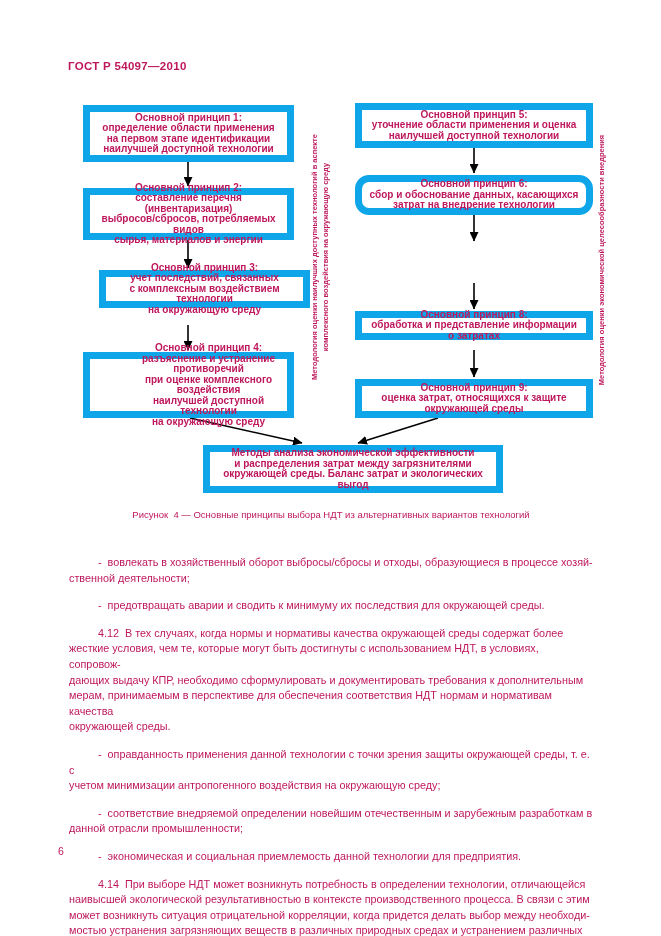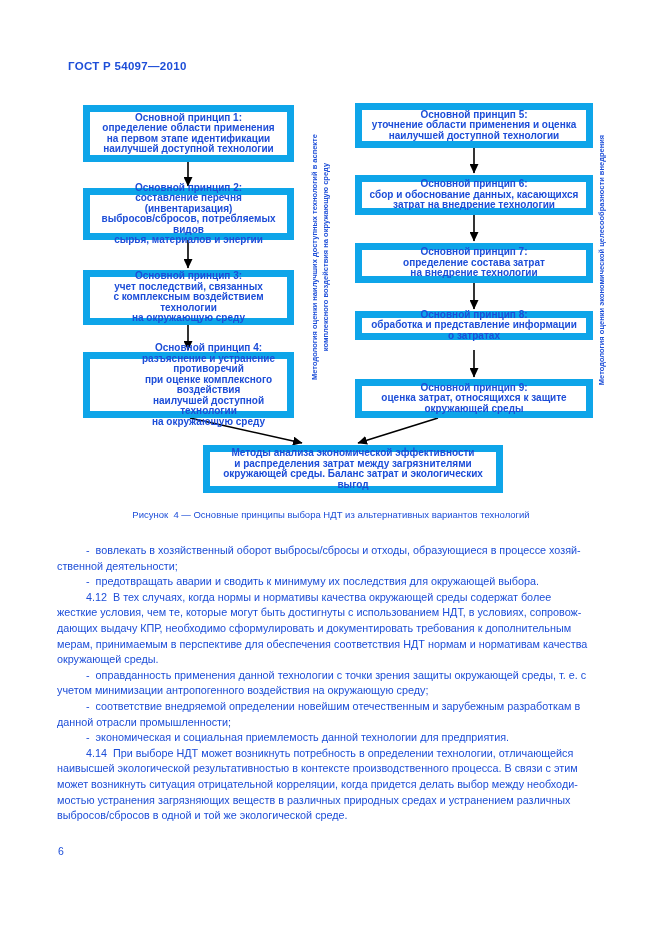--- a/index.html
+++ b/index.html
@@ -1,58 +1,58 @@
 <!DOCTYPE html>
 <html><head>
 <meta charset="utf-8">
 <style>
   html,body { margin:0; padding:0; background:#ffffff; }
   .page {
     position:relative; width:661px; height:936px; background:#ffffff;
-    font-family:"Liberation Sans", sans-serif; color:#1d4ed8;
+    font-family:"Liberation Sans", sans-serif; color:#be185d;
     overflow:hidden;
   }
   .doc-header {
     position:absolute; left:68px; top:60px;
     font-size:11.5px; font-weight:bold; letter-spacing:0.3px;
   }
   .figure { position:absolute; left:0; top:95px; width:661px; height:412px; }
   .arrows { position:absolute; left:0; top:0; width:661px; height:412px; }
   .fbox {
     position:absolute; box-sizing:border-box; border:7px solid #0ea5e9;
     display:flex; align-items:center; justify-content:center;
     text-align:center; font-weight:bold; font-size:10px; line-height:10.5px;
     white-space:pre-line; background:#fff; padding:2px 4px;
   }
   .box1 { left:83px;  top:10px;  width:211px; height:57px; }
   .box2 { left:83px;  top:93px;  width:211px; height:52px; }
-  .box3 { left:83px;  top:175px; width:211px; height:55px; }
+  .box3 { left:99px;  top:175px; width:211px; height:38px; }
   .box4 { left:83px;  top:257px; width:211px; height:66px;padding-left:44px; }
   .box5 { left:355px; top:8px;   width:238px; height:45px; }
-  .box6 { left:355px; top:80px;  width:238px; height:40px; }
+  .box6 { left:355px; top:80px;  width:238px; height:40px;border-radius:14px; }
   .box7 { left:355px; top:148px; width:238px; height:40px; }
   .box8 { left:355px; top:216px; width:238px; height:29px; }
   .box9 { left:355px; top:284px; width:238px; height:39px; }
   .boxr { left:203px; top:350px; width:300px; height:48px; }
   .vlabel {
     position:absolute; font-weight:bold; font-size:7.5px; line-height:11px;
     text-align:center; white-space:pre-line; transform:rotate(-90deg);
   }
   .vlabel-left  { left:161px; top:150px; width:320px; height:24px; }
   .vlabel-right { left:437px; top:159px; width:330px; height:12px; }
   .caption {
     position:absolute; left:57px; top:509px; width:548px;
     text-align:center; font-size:9.5px; white-space:pre-wrap;
   }
   .body-text {
     position:absolute; left:57px; top:543px; width:548px;
     font-size:10.8px; line-height:15.6px;
   }
   .body-text p {
-    margin:0; white-space:pre-wrap; text-indent:29px; text-align:left;
+    margin:12px; white-space:pre-wrap; text-indent:29px; text-align:left;
   }
   .page-number { position:absolute; left:58px; top:845px; font-size:10.5px; }
 </style>
 </head>
 <body>
 
 <div class="page">
 
   <div class="doc-header">ГОСТ Р 54097—2010</div>
 
@@ -93,44 +93,41 @@
 разъяснение и устранение противоречий
 при оценке комплексного воздействия
 наилучшей доступной технологии
 на окружающую среду</div>
     <div class="fbox box5">Основной принцип 5:
 уточнение области применения и оценка
 наилучшей доступной технологии</div>
     <div class="fbox box6">Основной принцип 6:
 сбор и обоснование данных, касающихся
 затрат на внедрение технологии</div>
-    <div class="fbox box7">Основной принцип 7:
-определение состава затрат
-на внедрение технологии</div>
     <div class="fbox box8">Основной принцип 8:
 обработка и представление информации
 о затратах</div>
     <div class="fbox box9">Основной принцип 9:
 оценка затрат, относящихся к защите
 окружающей среды</div>
     <div class="fbox boxr">Методы анализа экономической эффективности
 и распределения затрат между загрязнителями
 окружающей среды. Баланс затрат и экологических выгод</div>
 
     <div class="vlabel vlabel-left">Методология оценки наилучших доступных технологий в аспекте
 комплексного воздействия на окружающую среду</div>
     <div class="vlabel vlabel-right">Методология оценки экономической целесообразности внедрения</div>
   </div>
 
   <div class="caption">Рисунок  4 — Основные принципы выбора НДТ из альтернативных вариантов технологий</div>
 
   <div class="body-text">
     <p>-  вовлекать в хозяйственный оборот выбросы/сбросы и отходы, образующиеся в процессе хозяй-
 ственной деятельности;</p>
-    <p>-  предотвращать аварии и сводить к минимуму их последствия для окружающей выбора.</p>
+    <p>-  предотвращать аварии и сводить к минимуму их последствия для окружающей среды.</p>
     <p>4.12  В тех случаях, когда нормы и нормативы качества окружающей среды содержат более
 жесткие условия, чем те, которые могут быть достигнуты с использованием НДТ, в условиях, сопровож-
 дающих выдачу КПР, необходимо сформулировать и документировать требования к дополнительным
 мерам, принимаемым в перспективе для обеспечения соответствия НДТ нормам и нормативам качества
 окружающей среды.</p>
     <p>-  оправданность применения данной технологии с точки зрения защиты окружающей среды, т. е. с
 учетом минимизации антропогенного воздействия на окружающую среду;</p>
     <p>-  соответствие внедряемой определении новейшим отечественным и зарубежным разработкам в
 данной отрасли промышленности;</p>
     <p>-  экономическая и социальная приемлемость данной технологии для предприятия.</p>

